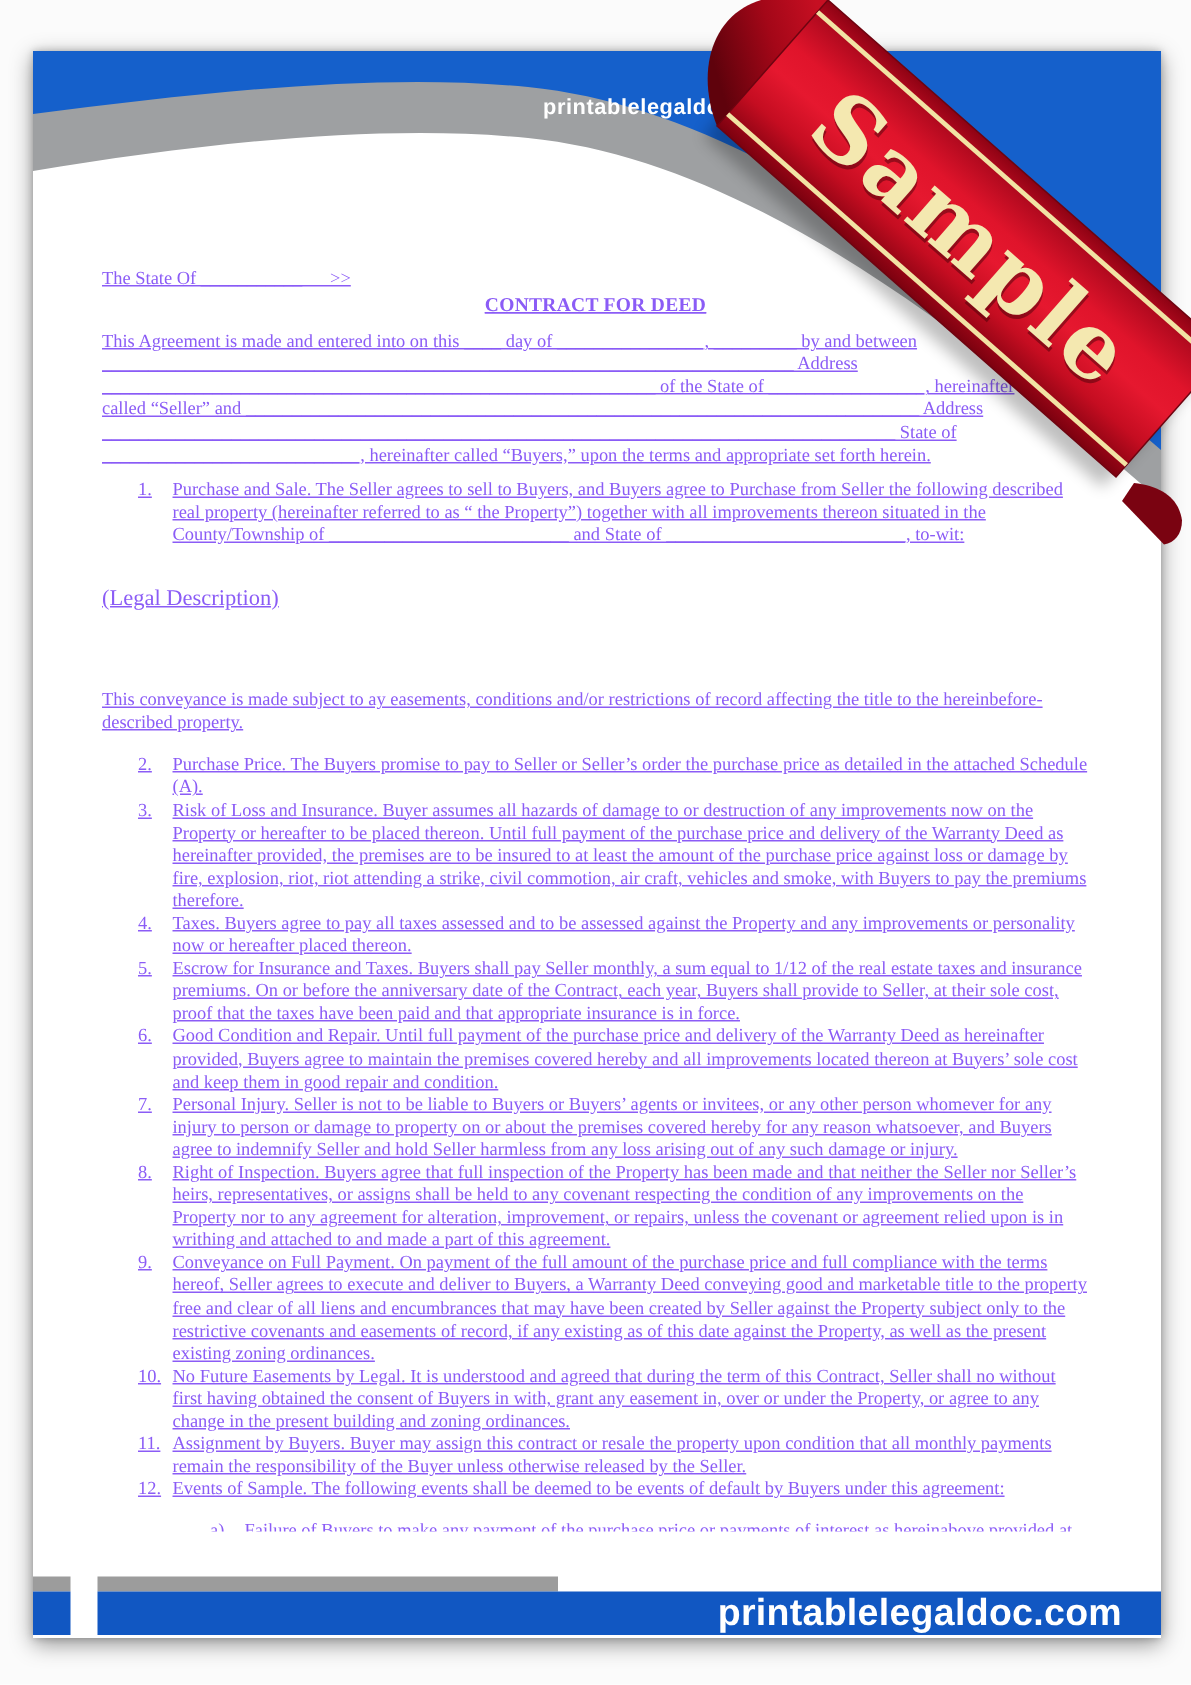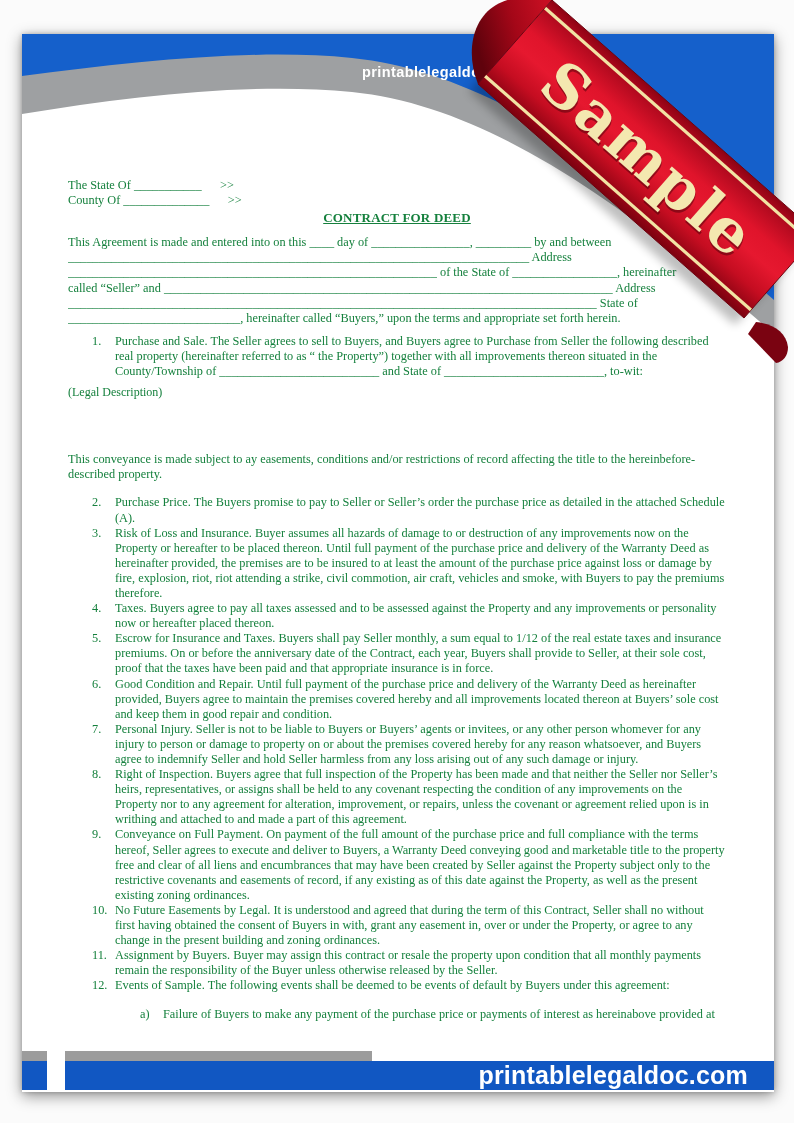--- a/index.html
+++ b/index.html
@@ -18,35 +18,35 @@
   }
   .swoosh{position:absolute;left:0;top:0;width:752px;height:340px;display:block;}
   .header-site{
     position:absolute;left:340px;top:30px;
     font-family:"Liberation Sans", sans-serif;
     font-weight:bold;font-size:14.5px;letter-spacing:.4px;color:#ffffff;
   }
   
   .content{
     position:absolute;left:46px;top:144px;width:658px;height:843px;
-    overflow:hidden;color:#15803d;font-size:12.3px;line-height:15.1px;
+    overflow:hidden;color:#8b5cf6;font-size:12.3px;line-height:15.1px;text-decoration:underline;
   }
   .pre-line{white-space:pre;}
   .doc-title{
     margin:2px 0 10px 0;text-align:center;
     font-size:13px;font-weight:bold;letter-spacing:.2px;
     text-decoration:underline;
   }
   .intro-line{white-space:pre;}
   .sec-wrap{margin-top:8px;}
   .sec-tail{margin-top:13px;}
   .sec-item{display:flex;padding-left:24px;}
   .sec-item .num{flex:0 0 23px;}
   .sec-item .txt{flex:1;}
-  .legal-label{margin-top:6px;font-size:12px;}
+  .legal-label{margin-top:28px;font-size:15px;}
   .conveyance{margin-top:52px;}
   .sub-wrap{margin-top:13px;}
   .sub-item{display:flex;padding-left:72px;}
   .sub-item .num{flex:0 0 23px;}
   .sub-item .txt{flex:1;}
   
   .f-gray-sm{position:absolute;left:0;bottom:31px;width:25px;height:10px;background:#9c9c9c;}
   .f-blue-sm{position:absolute;left:0;bottom:2px;width:25px;height:29px;background:#1157c2;}
   .f-gray{position:absolute;left:43px;bottom:31px;width:307px;height:10px;background:#9c9c9c;}
   .f-blue{
@@ -69,21 +69,20 @@
 
     <svg class="swoosh" viewBox="0 0 752 340" aria-hidden="true">
       <path d="M 0,38 C 110,24 230,10 330,20 C 470,34 610,138 752,262 L 752,300 C 610,176 470,72 330,58 C 230,48 110,62 0,80 Z" fill="#9ea0a2"></path>
       <path d="M 0,0 H 752 V 266 C 610,142 470,38 330,24 C 230,14 110,28 0,42 Z" fill="#1560cb"></path>
     </svg>
 
     <div class="header-site">printablelegaldoc.com</div>
 
     <div class="content">
       <div class="pre-line">The State Of ___________      &gt;&gt;</div>
-      <div class="pre-line">County Of ______________      &gt;&gt;</div>
       <div class="doc-title">CONTRACT FOR DEED</div>
 
       <div id="intro">
           <div class="intro-line">This Agreement is made and entered into on this ____ day of ________________, _________ by and between</div>
           <div class="intro-line">___________________________________________________________________________ Address</div>
           <div class="intro-line">____________________________________________________________ of the State of _________________, hereinafter</div>
           <div class="intro-line">called “Seller” and _________________________________________________________________________ Address</div>
           <div class="intro-line">______________________________________________________________________________________ State of</div>
           <div class="intro-line">____________________________, hereinafter called “Buyers,” upon the terms and appropriate set forth herein.</div>
         </div>

